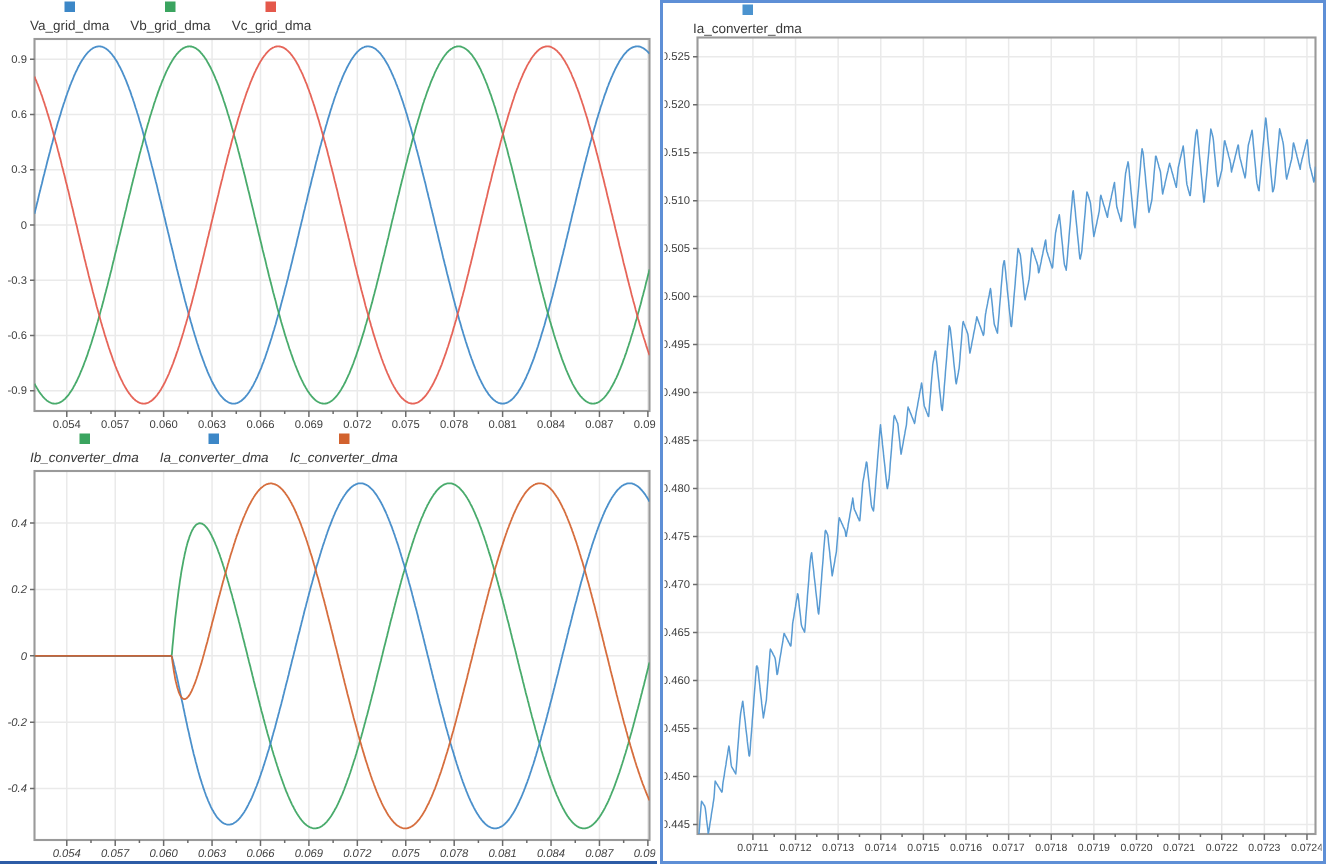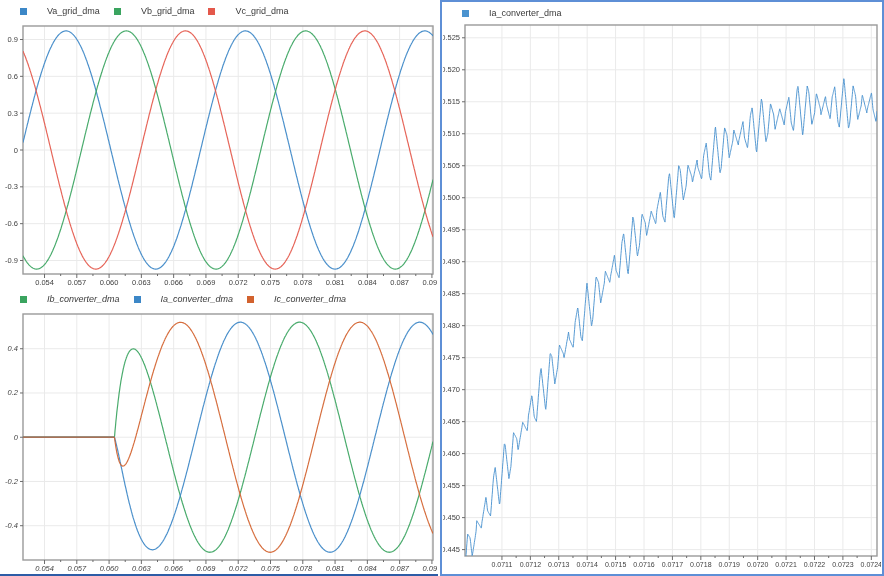--- a/index.html
+++ b/index.html
@@ -6,21 +6,21 @@
   body{width:884px;height:576px;position:relative;overflow:hidden;
        font-family:"Liberation Sans","DejaVu Sans",sans-serif;}
   .panel{position:absolute;background:#ffffff;box-sizing:border-box;}
   .panel-left{left:0;top:0;width:438px;height:576px;border-bottom:2px solid #2d5ca6;}
   .panel-right{left:440px;top:0;width:444px;height:576px;border:2px solid #5e8fd6;}
   .chart-box{position:absolute;left:0;width:438px;}
   .chart-box-top{top:0;height:288px;}
   .chart-box-bottom{top:288px;height:286px;font-style:italic;}
   .legend{position:absolute;left:20px;top:4px;height:14px;display:flex;gap:14px;
           align-items:center;font-size:9px;color:#3a3a3a;white-space:nowrap;}
-  .legend .legend-item{display:flex;align-items:center;gap:20px;}
+  .legend .legend-item{display:flex;align-items:center;gap:4px;flex-direction:column;}
   .legend .swatch{width:7px;height:7px;display:inline-block;}
   .plot{position:absolute;}
   #plot0{left:1px;top:22px;width:436px;height:266px;}
   #plot1{left:1px;top:22px;width:436px;height:264px;}
   #plot2{left:1px;top:20px;width:448px;height:550px;}
   .plot svg{display:block;}
   .plot svg text{font-family:"Liberation Sans","DejaVu Sans",sans-serif;}
 </style>
 </head>
 <body>

